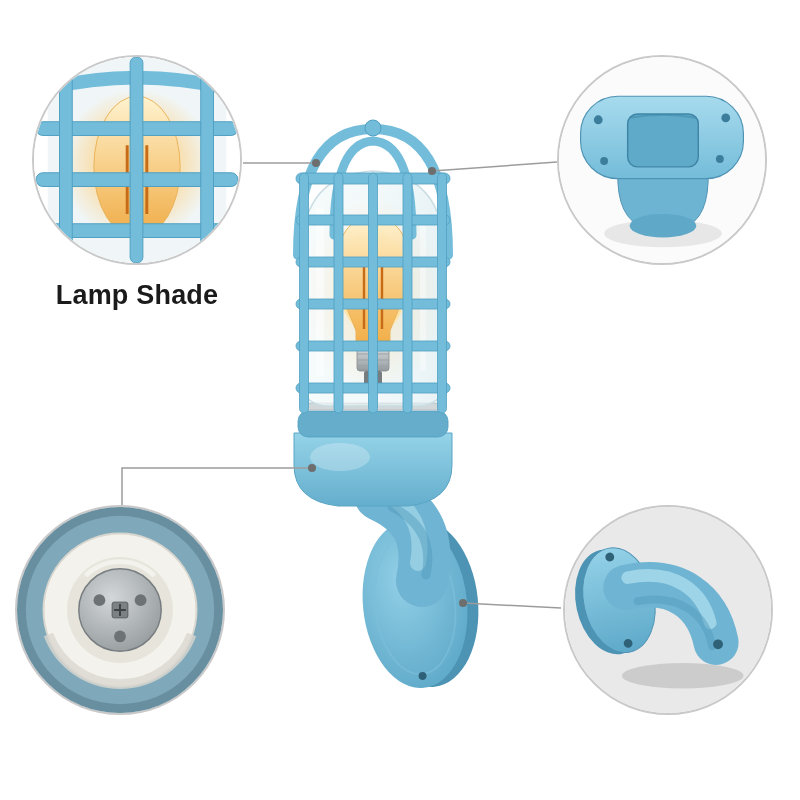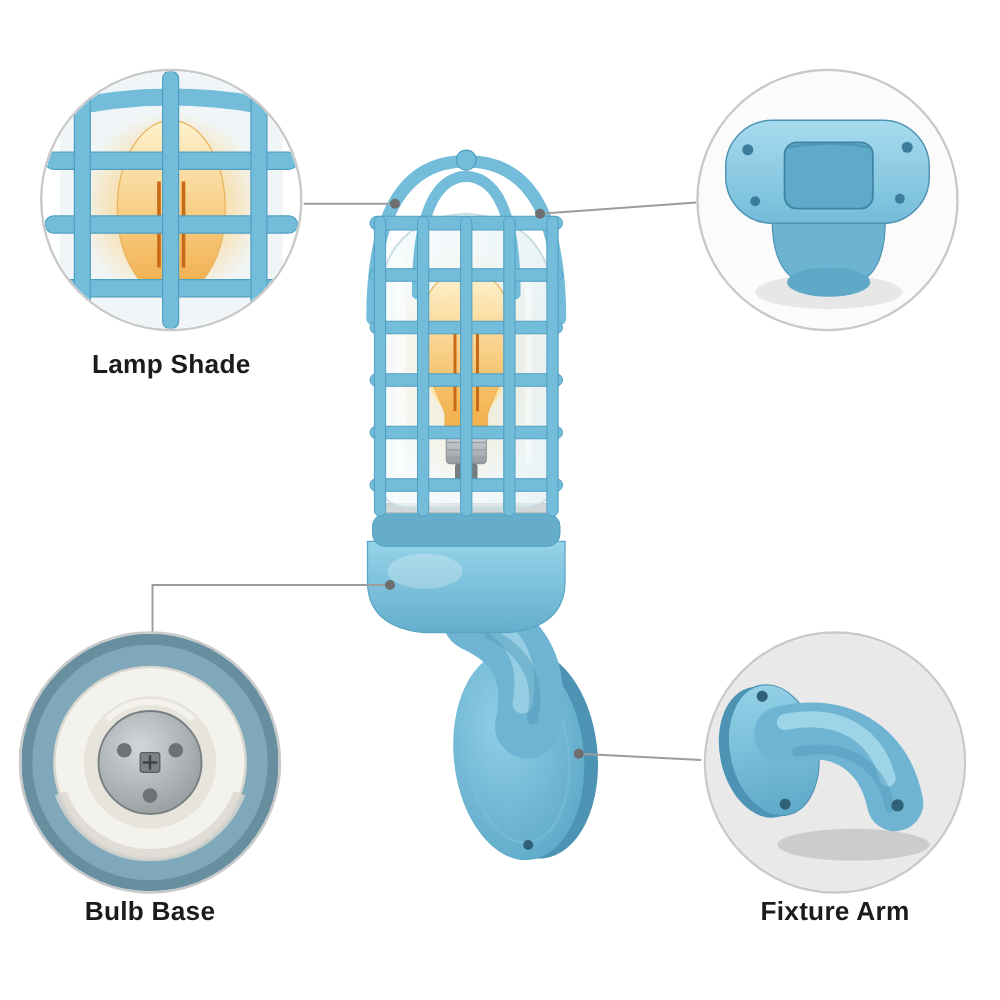--- a/index.html
+++ b/index.html
@@ -1,21 +1,21 @@
 <!DOCTYPE html>
 <html><head>
 <meta charset="utf-8">
 <style>
   html,body{margin:0;padding:0;background:#ffffff;}
   .stage{position:relative;width:800px;height:800px;background:#ffffff;overflow:hidden;
          font-family:"Liberation Sans",sans-serif;}
   .callout-circle{position:absolute;width:210px;height:210px;border-radius:50%;
          border:2px solid #c9c9c9;background:#ffffff;overflow:hidden;box-sizing:border-box;}
   .callout-circle svg{display:block;width:100%;height:100%;}
-  .callout-label{position:absolute;width:210px;text-align:center;font-size:21px;font-weight:700;
+  .callout-label{position:absolute;width:210px;text-align:center;font-size:27px;font-weight:700;
          color:#1b1b1b;letter-spacing:.2px;}
   #c-lampshade{left:32px;top:55px;}
   #c-backplate{left:557px;top:55px;}
   #c-bulbbase{left:15px;top:505px;}
   #c-fixturearm{left:563px;top:505px;}
   #l-lampshade{left:32px;top:280px;}
   #l-backplate{left:557px;top:280px;}
   #l-bulbbase{left:15px;top:718px;}
   #l-fixturearm{left:563px;top:718px;}
   .product-svg{position:absolute;left:268px;top:115px;}
@@ -194,21 +194,20 @@
       <circle cx="105" cy="105" r="54" fill="#e6e4db"></circle>
       <circle cx="105" cy="105" r="42" fill="url(#gMetal2)" stroke="#777d80" stroke-width="1.5"></circle>
       <circle cx="84" cy="95" r="6" fill="#6d7375"></circle>
       <circle cx="126" cy="95" r="6" fill="#6d7375"></circle>
       <circle cx="105" cy="132" r="6" fill="#6d7375"></circle>
       <rect x="97" y="97" width="16" height="16" rx="2" fill="#7c8284" stroke="#565c5e"></rect>
       <path d="M99,105 H111 M105,99 V111" stroke="#3e4446" stroke-width="2"></path>
       <path d="M70,70 A50,50 0 0,1 140,70" fill="none" stroke="#ffffff" stroke-width="5" opacity="0.5"></path>
     </svg>
   </div>
-  <div class="callout-label" id="l-bulbbase">Bulb Base</div>
 
   <div class="callout-circle" id="c-fixturearm">
     <svg viewBox="0 0 210 210">
       <defs>
         <linearGradient id="gArm" x1="0" y1="0" x2="0" y2="1">
           <stop offset="0" stop-color="#93d1e7"></stop>
             <stop offset="1" stop-color="#5ea9c9"></stop>
         </linearGradient>
       </defs>
       <rect width="210" height="210" fill="#e9e9e9"></rect>
@@ -218,15 +217,14 @@
         <ellipse cx="55" cy="95" rx="36" ry="54" fill="url(#gArm)" stroke="#4f93b4" stroke-width="1"></ellipse>
         <circle cx="55" cy="50" r="4.5" fill="#2f6277"></circle>
         <circle cx="55" cy="140" r="4.5" fill="#2f6277"></circle>
       </g>
       <path d="M62,82 C115,70 146,98 154,138" fill="none" stroke="#6fb4d2" stroke-width="46" stroke-linecap="round"></path>
       <path d="M64,72 C112,62 140,86 148,118" fill="none" stroke="#aadcee" stroke-width="13" stroke-linecap="round" opacity="0.8"></path>
       <path d="M74,96 C118,88 144,110 150,142" fill="none" stroke="#539bbd" stroke-width="8" stroke-linecap="round" opacity="0.5"></path>
       <circle cx="156" cy="140" r="5" fill="#2f6277"></circle>
     </svg>
   </div>
-  <div class="callout-label" id="l-fixturearm">Fixture Arm</div>
 
 </div>
 
 </body></html>

